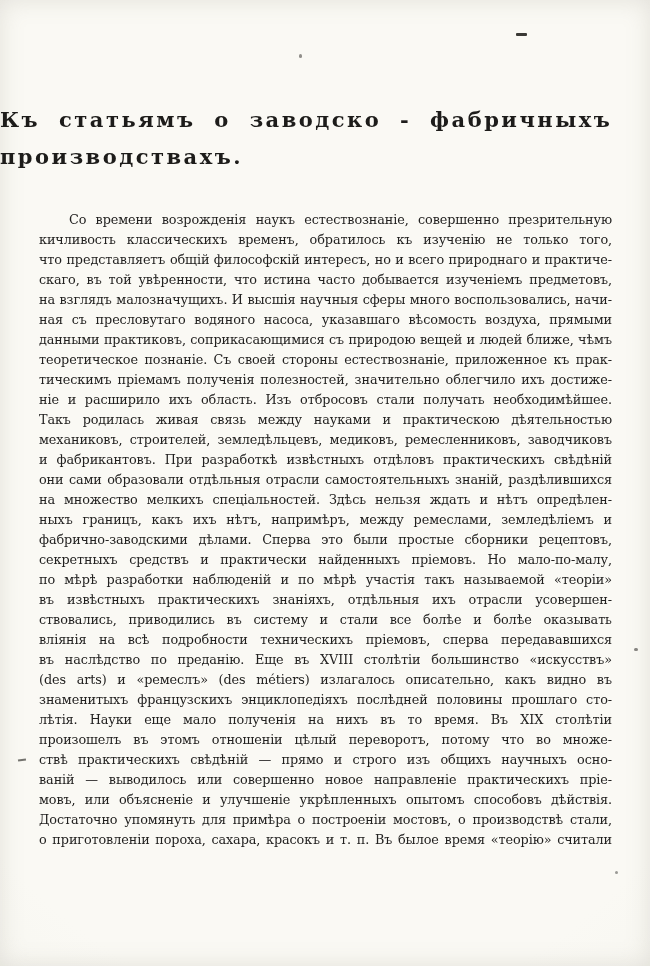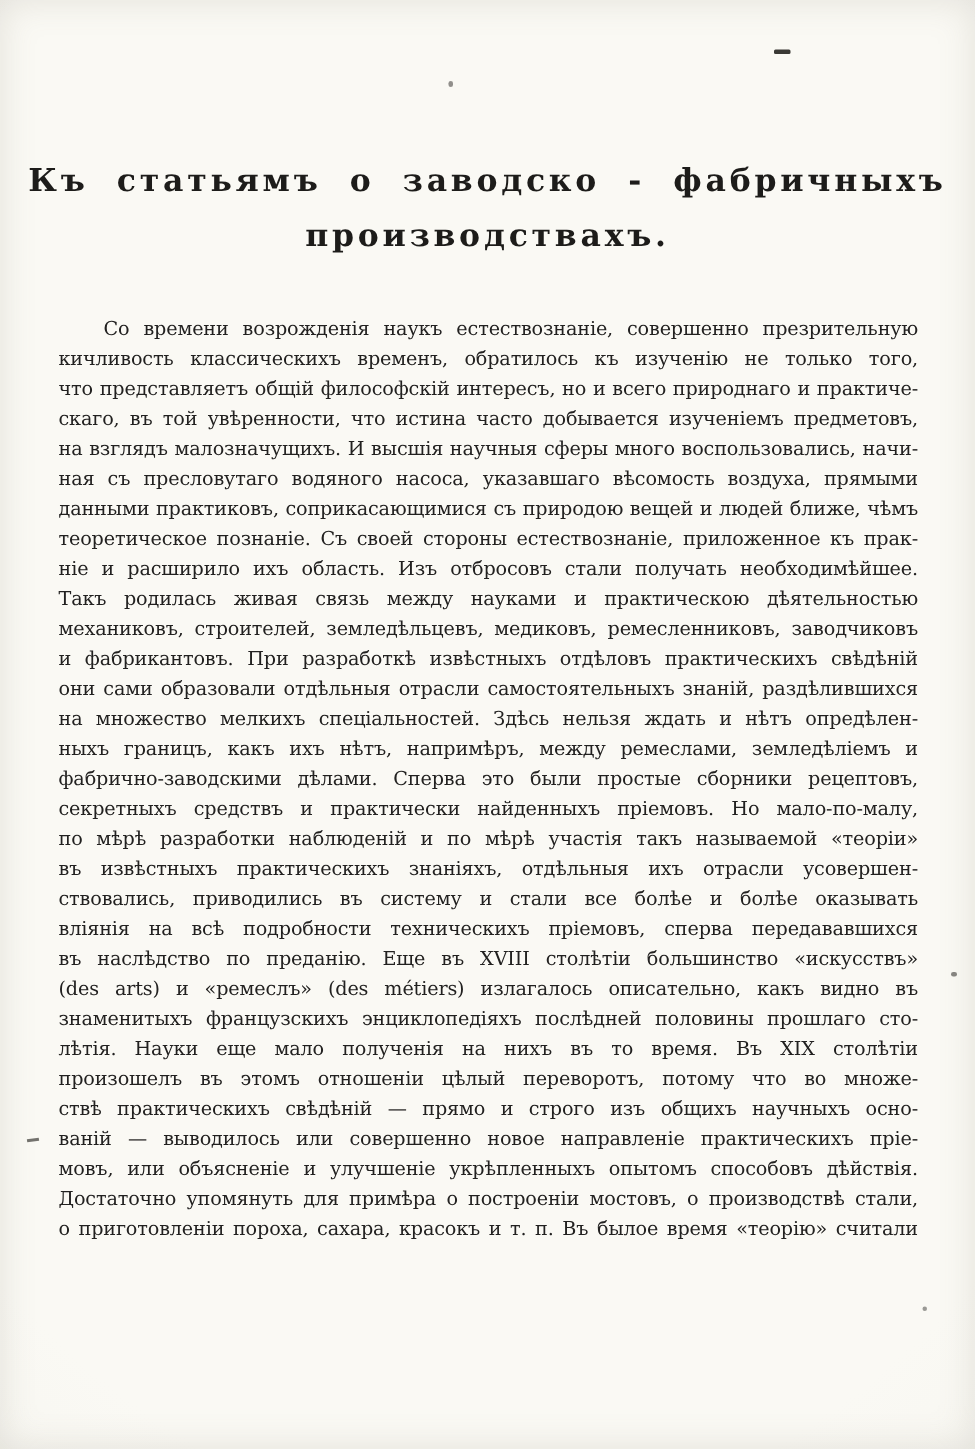--- a/index.html
+++ b/index.html
@@ -16,21 +16,20 @@
     inset: 0;
     background:
       radial-gradient(ellipse 120% 100% at 50% 45%, #faf9f4 60%, #f3f2ec 92%, #eceae3 100%);
     box-shadow: inset 0 0 24px rgba(120,115,100,0.18);
   }
   .title {
     position: absolute;
     top: 101px;
     left: 0;
     right: 0;
-    text-align: center;
     color: #1d1c1a;
   }
   .title-line {
     font-size: 21px;
     font-weight: bold;
     line-height: 37px;
     letter-spacing: 2.5px;
     word-spacing: 9px;
   }
   .body-text {
@@ -74,20 +73,21 @@
 
   <div class="body-text">
       <div class="line">Со времени возрожденія наукъ естествознаніе, совершенно презрительную</div>
       <div class="line">кичливость классическихъ временъ, обратилось къ изученію не только того,</div>
       <div class="line">что представляетъ общій философскій интересъ, но и всего природнаго и практиче-</div>
       <div class="line">скаго, въ той увѣренности, что истина часто добывается изученіемъ предметовъ,</div>
       <div class="line">на взглядъ малозначущихъ. И высшія научныя сферы много воспользовались, начи-</div>
       <div class="line">ная съ пресловутаго водяного насоса, указавшаго вѣсомость воздуха, прямыми</div>
       <div class="line">данными практиковъ, соприкасающимися съ природою вещей и людей ближе, чѣмъ</div>
       <div class="line">теоретическое познаніе. Съ своей стороны естествознаніе, приложенное къ прак-</div>
+      <div class="line">тическимъ пріемамъ полученія полезностей, значительно облегчило ихъ достиже-</div>
       <div class="line">ніе и расширило ихъ область. Изъ отбросовъ стали получать необходимѣйшее.</div>
       <div class="line">Такъ родилась живая связь между науками и практическою дѣятельностью</div>
       <div class="line">механиковъ, строителей, земледѣльцевъ, медиковъ, ремесленниковъ, заводчиковъ</div>
       <div class="line">и фабрикантовъ. При разработкѣ извѣстныхъ отдѣловъ практическихъ свѣдѣній</div>
       <div class="line">они сами образовали отдѣльныя отрасли самостоятельныхъ знаній, раздѣлившихся</div>
       <div class="line">на множество мелкихъ спеціальностей. Здѣсь нельзя ждать и нѣтъ опредѣлен-</div>
       <div class="line">ныхъ границъ, какъ ихъ нѣтъ, напримѣръ, между ремеслами, земледѣліемъ и</div>
       <div class="line">фабрично-заводскими дѣлами. Сперва это были простые сборники рецептовъ,</div>
       <div class="line">секретныхъ средствъ и практически найденныхъ пріемовъ. Но мало-по-малу,</div>
       <div class="line">по мѣрѣ разработки наблюденій и по мѣрѣ участія такъ называемой «теоріи»</div>

